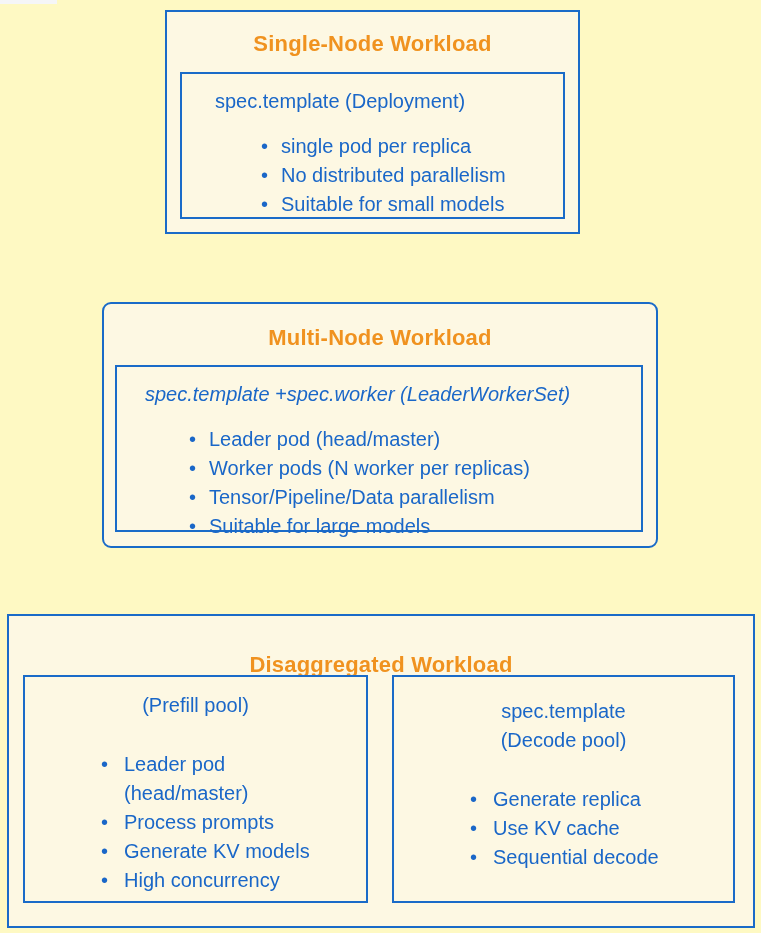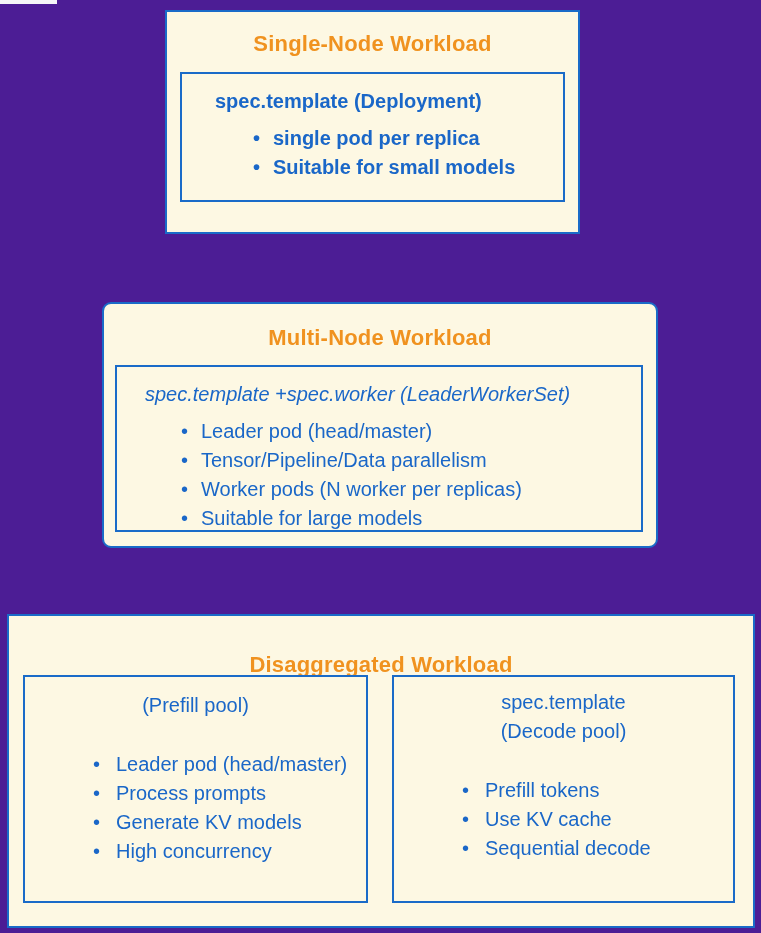--- a/index.html
+++ b/index.html
@@ -5,21 +5,21 @@
   html, body {
     margin: 0;
     padding: 0;
     background: #ffffff;
     font-family: "Liberation Sans", sans-serif;
   }
   .canvas {
     position: relative;
     width: 761px;
     height: 933px;
-    background: #4c1d95;
+    background: #fef9c3;
     overflow: hidden;
   }
   .artifact {
     position: absolute;
     left: 0;
     top: 0;
     width: 57px;
     height: 4px;
     background: #f5f6f7;
   }
@@ -46,86 +46,87 @@
     font-size: 20px;
   }
   .panel-heading {
     line-height: 29px;
     color: #1a67c8;
   }
   .panel-heading.centered {
     text-align: center;
   }
   ul.bullets {
-    margin: 8px;
+    margin: 16px;
     padding: 0;
     list-style: none;
   }
   ul.bullets li {
     position: relative;
     line-height: 29px;
     color: #1a67c8;
   }
   ul.bullets li::before {
     content: "\2022";
     position: absolute;
     color: #1a67c8;
   }
 
   
   .box1 { left: 165px; top: 10px; width: 415px; height: 224px; }
   .box1 .box-title { margin-top: 19px; }
-  .panel1 { left: 13px; top: 60px; width: 385px; height: 130px; padding-top: 13px; font-weight: bold; }
+  .panel1 { left: 13px; top: 60px; width: 385px; height: 147px; padding-top: 13px; }
   .panel1 .panel-heading { padding-left: 33px; }
   .panel1 ul.bullets li { padding-left: 83px; }
   .panel1 ul.bullets li::before { left: 63px; }
 
   
   .box2 { left: 102px; top: 302px; width: 556px; height: 246px; border-radius: 9px; }
   .box2 .box-title { margin-top: 21px; }
   .panel2 { left: 11px; top: 61px; width: 528px; height: 167px; padding-top: 13px; }
   .panel2 .panel-heading { padding-left: 28px; font-style: italic; }
   .panel2 ul.bullets li { padding-left: 76px; }
   .panel2 ul.bullets li::before { left: 56px; }
 
   
   .box3 { left: 7px; top: 614px; width: 748px; height: 314px; }
   .box3 .box-title { margin-top: 36px; }
   .panel3a { left: 14px; top: 59px; width: 345px; height: 228px; padding-top: 14px; }
-  .panel3b { left: 383px; top: 59px; width: 343px; height: 228px; padding-top: 11px; }
+  .panel3b { left: 383px; top: 59px; width: 343px; height: 228px; padding-top: 20px; }
   .panel3a ul.bullets, .panel3b ul.bullets { margin-top: 30px; }
   .panel3a ul.bullets li, .panel3b ul.bullets li { padding-left: 83px; }
   .panel3a ul.bullets li::before, .panel3b ul.bullets li::before { left: 60px; }
 </style>
 </head>
 <body>
 
 <div class="canvas">
 
   <div class="artifact"></div>
 
   <section class="box box1">
     <h2 class="box-title">Single-Node Workload</h2>
     <div class="panel panel1">
       <div class="panel-heading">spec.template (Deployment)</div>
       <ul class="bullets">
         <li>single pod per replica</li>
+        <li>No distributed parallelism</li>
         <li>Suitable for small models</li>
       </ul>
     </div>
   </section>
 
   <section class="box box2">
     <h2 class="box-title">Multi-Node Workload</h2>
     <div class="panel panel2">
       <div class="panel-heading">spec.template +spec.worker (LeaderWorkerSet)</div>
       <ul class="bullets">
         <li>Leader pod (head/master)</li>
+        <li>Worker pods (N worker per replicas)</li>
         <li>Tensor/Pipeline/Data parallelism</li>
-        <li>Worker pods (N worker per replicas)</li>
         <li>Suitable for large models</li>
       </ul>
     </div>
   </section>
 
   <section class="box box3">
     <h2 class="box-title">Disaggregated Workload</h2>
 
     <div class="panel panel3a">
       <div class="panel-heading centered">(Prefill pool)</div>
@@ -134,20 +135,20 @@
         <li>Process prompts</li>
         <li>Generate KV models</li>
         <li>High concurrency</li>
       </ul>
     </div>
 
     <div class="panel panel3b">
       <div class="panel-heading centered">spec.template</div>
       <div class="panel-heading centered">(Decode pool)</div>
       <ul class="bullets">
-        <li>Prefill tokens</li>
+        <li>Generate replica</li>
         <li>Use KV cache</li>
         <li>Sequential decode</li>
       </ul>
     </div>
   </section>
 
 </div>
 
 </body></html>

